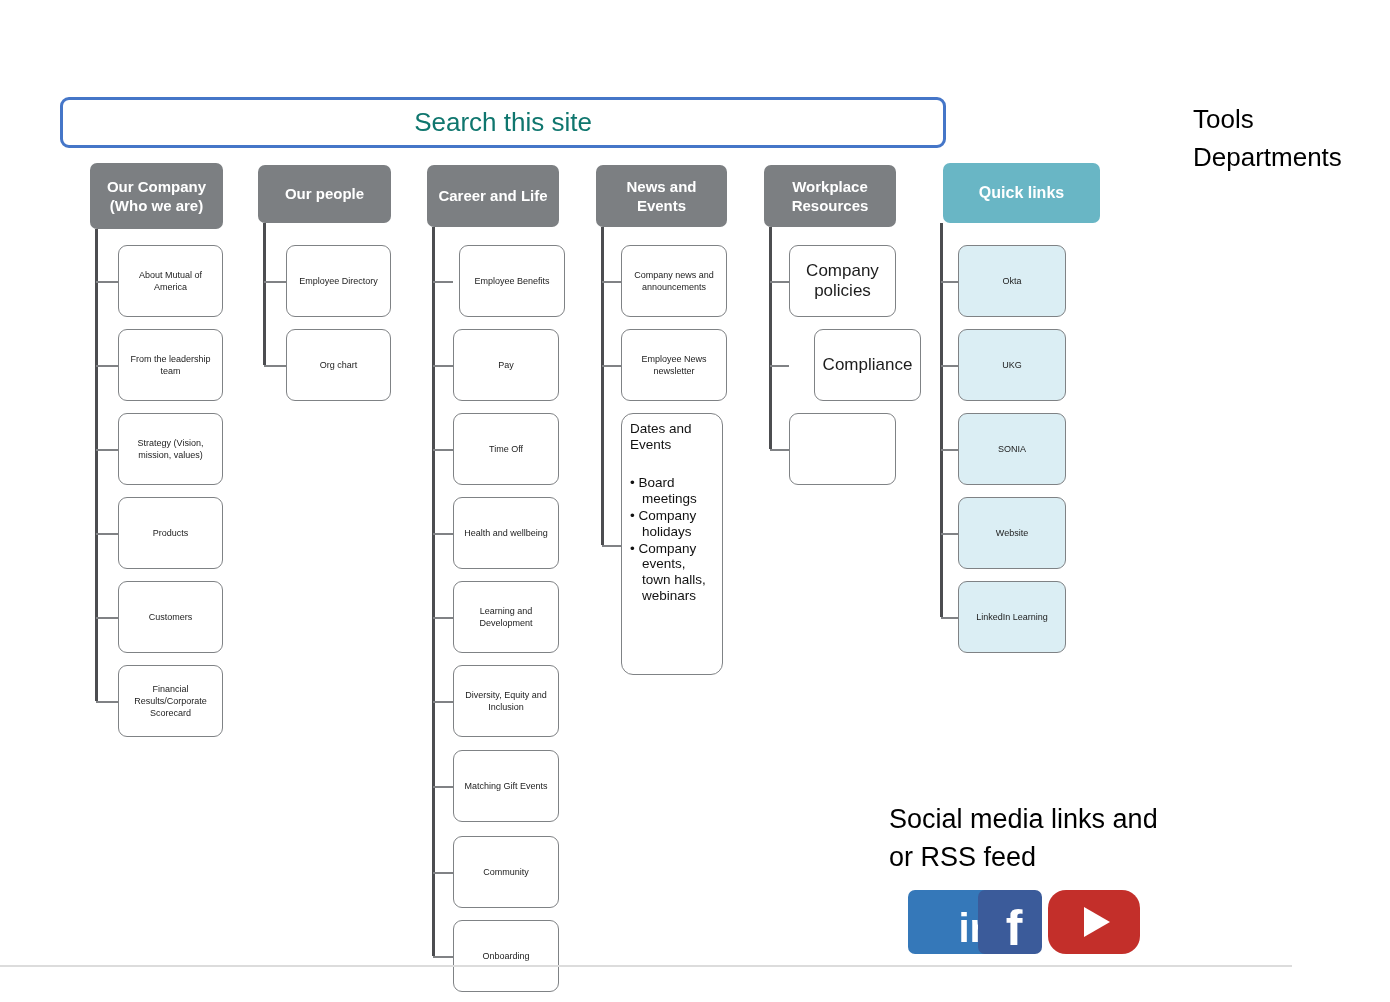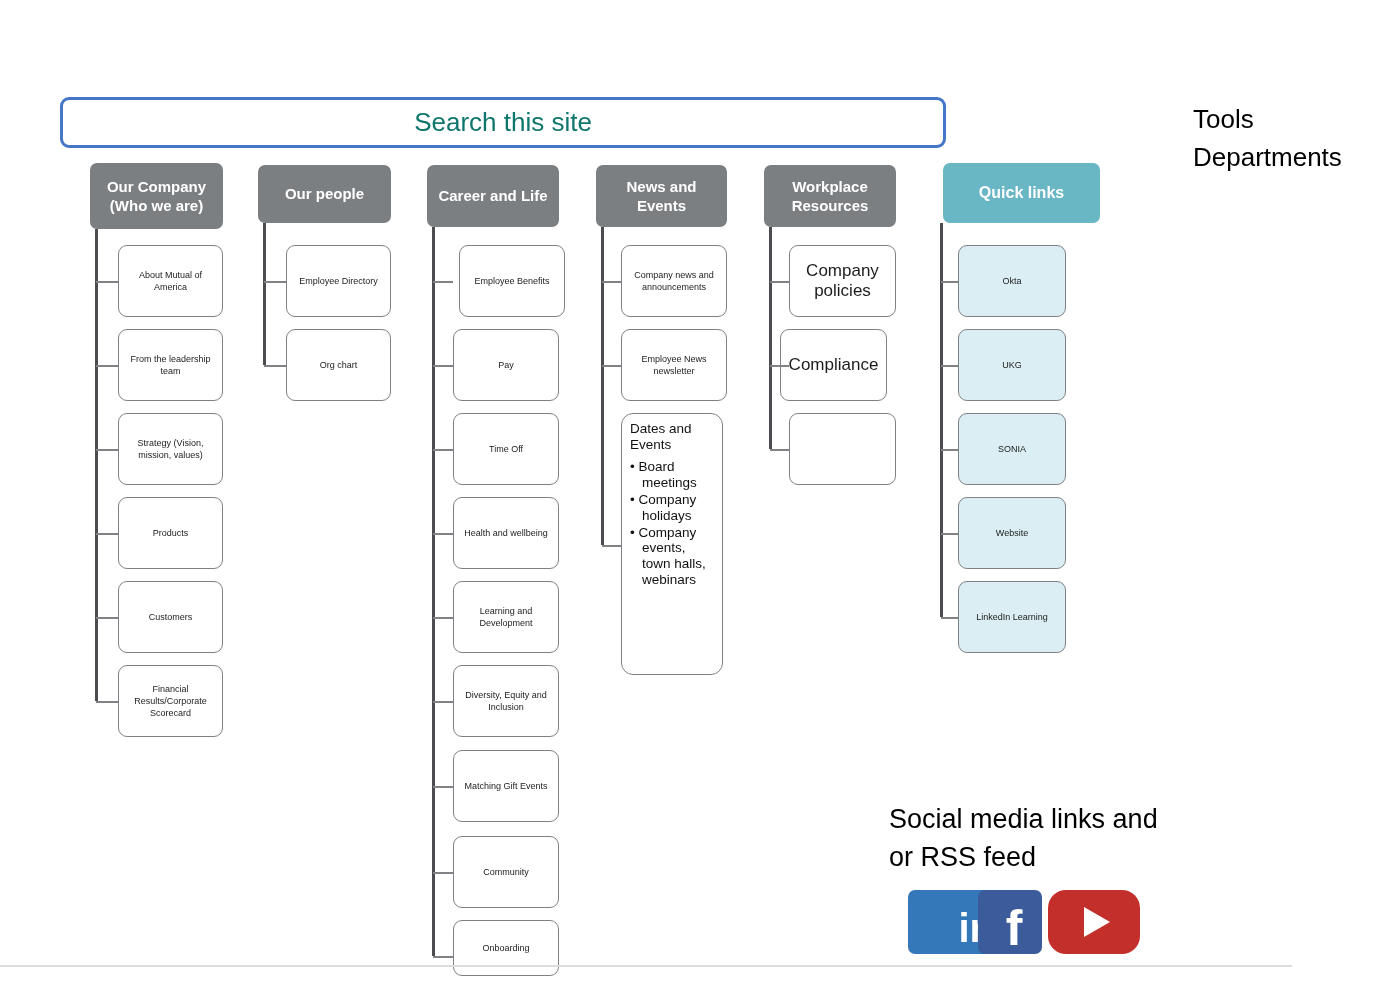--- a/index.html
+++ b/index.html
@@ -27,21 +27,21 @@
     display:flex;align-items:center;justify-content:center;text-align:center;
     font-size:9px;line-height:1.35;padding:3px 7px;box-sizing:border-box;color:#1c1c1c;
   }
   .node.lite{background:#dbeef4;}
   .node.boldbig{font-weight:normal;font-size:17px;line-height:1.15;overflow-wrap:anywhere;}
   .panel{
     position:absolute;background:#fff;border:1.3px solid #7f8285;border-radius:12px;
     box-sizing:border-box;padding:7px 6px 7px 8px;font-size:13.5px;line-height:1.18;color:#111;
     text-align:left;
   }
-  .panel .ph{margin:0 0 6px 0;}
+  .panel .ph{margin:0 0 22px 0;}
   .panel ul{margin:0;padding:0;list-style:none;}
   .panel li{padding-left:12px;text-indent:-12px;margin:0 0 1px 0;}
   .panel li::before{content:"\2022\00a0";}
   .vline,.hline{position:absolute;}
   .vline{width:3px;background:#4c4d50;}
   .hline{height:1.5px;background:#808285;}
   .divider{position:absolute;left:0;top:965px;width:1292px;height:2px;background:#dcdcdc;}
   .socialCaption{position:absolute;left:889px;top:800px;font-size:27px;line-height:38px;color:#000;}
   .icon{
     position:absolute;top:890px;height:64px;border-radius:7px;
@@ -88,35 +88,35 @@
   <div class="node" style="left:286px;top:329px;width:105px;height:72px;">Org chart</div>
 
   <div class="node" style="left:459px;top:245px;width:106px;height:72px;">Employee Benefits</div>
   <div class="node" style="left:453px;top:329px;width:106px;height:72px;">Pay</div>
   <div class="node" style="left:453px;top:413px;width:106px;height:72px;">Time Off</div>
   <div class="node" style="left:453px;top:497px;width:106px;height:72px;">Health and wellbeing</div>
   <div class="node" style="left:453px;top:581px;width:106px;height:72px;">Learning and Development</div>
   <div class="node" style="left:453px;top:665px;width:106px;height:72px;">Diversity, Equity and Inclusion</div>
   <div class="node" style="left:453px;top:750px;width:106px;height:72px;">Matching Gift Events</div>
   <div class="node" style="left:453px;top:836px;width:106px;height:72px;">Community</div>
-  <div class="node" style="left:453px;top:920px;width:106px;height:56px;">Onboarding</div>
+  <div class="node" style="left:453px;top:920px;width:106px;height:72px;">Onboarding</div>
 
   <div class="node" style="left:621px;top:245px;width:106px;height:72px;">Company news and announcements</div>
   <div class="node" style="left:621px;top:329px;width:106px;height:72px;">Employee News newsletter</div>
   <div class="panel" style="left:621px;top:413px;width:102px;height:262px;">
     <div class="ph">Dates and Events</div>
     <ul>
       <li>Board meetings</li>
       <li>Company holidays</li>
       <li>Company events, town halls, webinars</li>
     </ul>
   </div>
 
   <div class="node boldbig" style="left:789px;top:245px;width:107px;height:72px;">Company policies</div>
-  <div class="node boldbig" style="left:780px;top:329px;width:107px;height:72px;">Compliance</div>
+  <div class="node boldbig" style="left:814px;top:329px;width:107px;height:72px;">Compliance</div>
   <div class="node boldbig" style="left:789px;top:413px;width:107px;height:72px;"></div>
 
   <div class="node lite" style="left:958px;top:245px;width:108px;height:72px;">Okta</div>
   <div class="node lite" style="left:958px;top:329px;width:108px;height:72px;">UKG</div>
   <div class="node lite" style="left:958px;top:413px;width:108px;height:72px;">SONIA</div>
   <div class="node lite" style="left:958px;top:497px;width:108px;height:72px;">Website</div>
   <div class="node lite" style="left:958px;top:581px;width:108px;height:72px;">LinkedIn Learning</div>
 
   <div class="socialCaption">
     <div>Social media links and</div>

